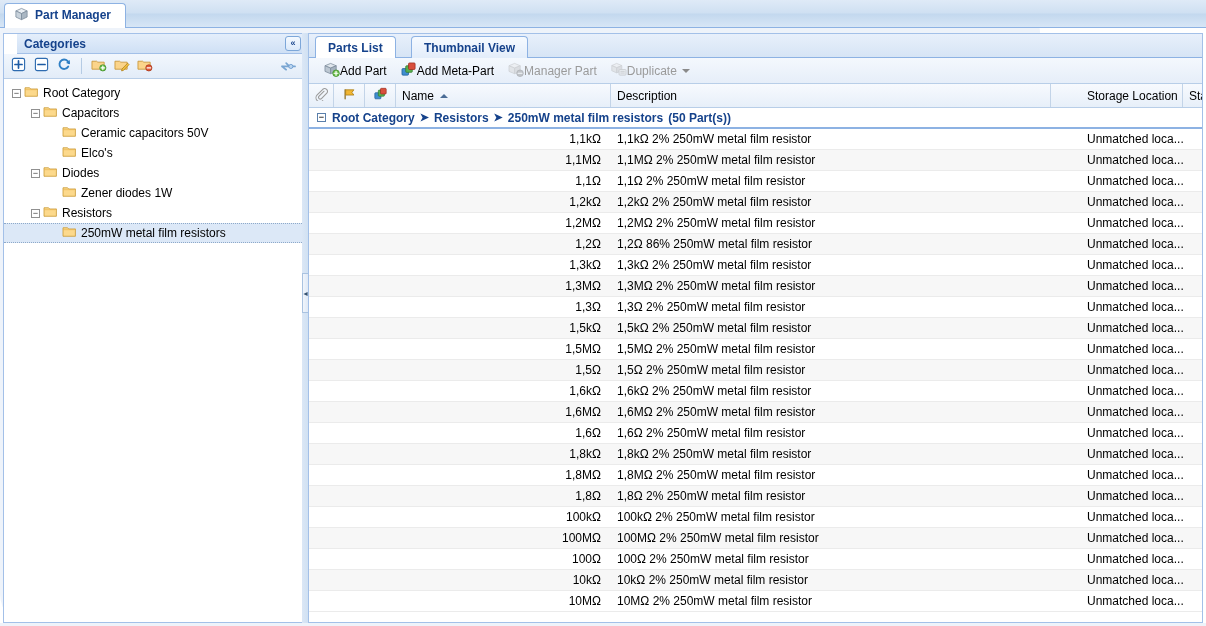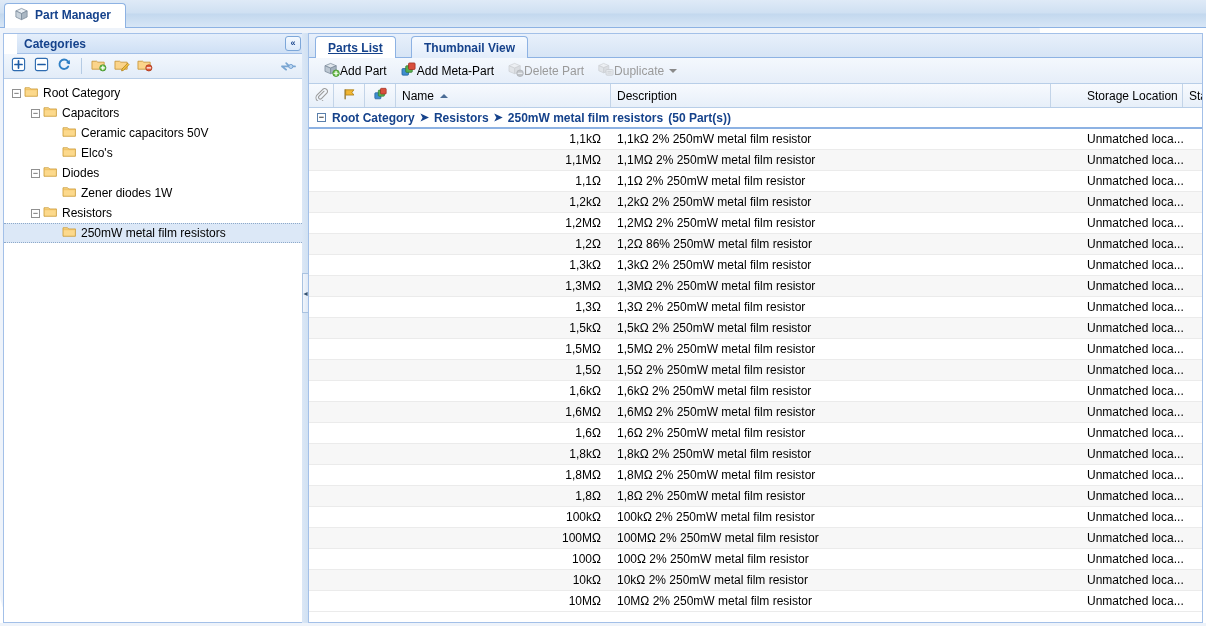--- a/index.html
+++ b/index.html
@@ -378,21 +378,21 @@
   </div>
 
   <div class="splitter">
     <div class="splitter-grip">
       <span>◄</span>
     </div>
   </div>
 
   <div class="rightpanel">
     <div class="tabrow">
-        <div class="gtab active" style="left: 6px; text-decoration: underline;">
+        <div class="gtab active" style="left: 6px;">
           <span>Parts List</span>
         </div>
         <div class="gtab" style="left: 102px;">
           <span>Thumbnail View</span>
         </div>
       </div>
     <div class="gridtoolbar">
         <div class="gbtn">
           <span class="ico"><svg width="16" height="15" viewBox="0 0 17 16">
               <polygon points="7,1.5 13,4 7,6.5 1,4" fill="#dfe6ec" stroke="#7b8a99" stroke-width="0.8"></polygon>
@@ -412,21 +412,21 @@
           <span>Add Meta-Part</span>
         </div>
         <div class="gbtn disabled">
           <span class="ico"><svg width="16" height="15" viewBox="0 0 17 16">
               <polygon points="7,1.5 13,4 7,6.5 1,4" fill="#e6eaee" stroke="#9aa6b2" stroke-width="0.8"></polygon>
               <polygon points="1,4 7,6.5 7,12.5 1,10" fill="#ccd4db" stroke="#9aa6b2" stroke-width="0.8"></polygon>
               <polygon points="13,4 7,6.5 7,12.5 13,10" fill="#bac4cd" stroke="#9aa6b2" stroke-width="0.8"></polygon>
               <circle cx="12.8" cy="12" r="3.5" fill="#e07a5a" stroke="#b05030" stroke-width="0.8"></circle>
               <path d="M10.8 12 H14.8" stroke="#fff" stroke-width="1.3" stroke-linecap="round"></path>
             </svg></span>
-          <span>Delete Part</span>
+          <span>Manager Part</span>
         </div>
         <div class="gbtn disabled">
           <span class="ico"><svg width="16" height="15" viewBox="0 0 17 16">
               <polygon points="6,1.5 11.5,3.8 6,6.1 0.8,3.8" fill="#e6eaee" stroke="#9aa6b2" stroke-width="0.8"></polygon>
               <polygon points="0.8,3.8 6,6.1 6,11.6 0.8,9.3" fill="#ccd4db" stroke="#9aa6b2" stroke-width="0.8"></polygon>
               <polygon points="11.5,3.8 6,6.1 6,11.6 11.5,9.3" fill="#bac4cd" stroke="#9aa6b2" stroke-width="0.8"></polygon>
               <rect x="8.5" y="8" width="7.5" height="6" rx="1" fill="#dde3e9" stroke="#8e9aa6" stroke-width="0.8"></rect>
               <path d="M10 10 H14.5 M10 11.8 H14.5" stroke="#8e9aa6" stroke-width="0.8"></path>
             </svg></span>
           <span>Duplicate</span>

